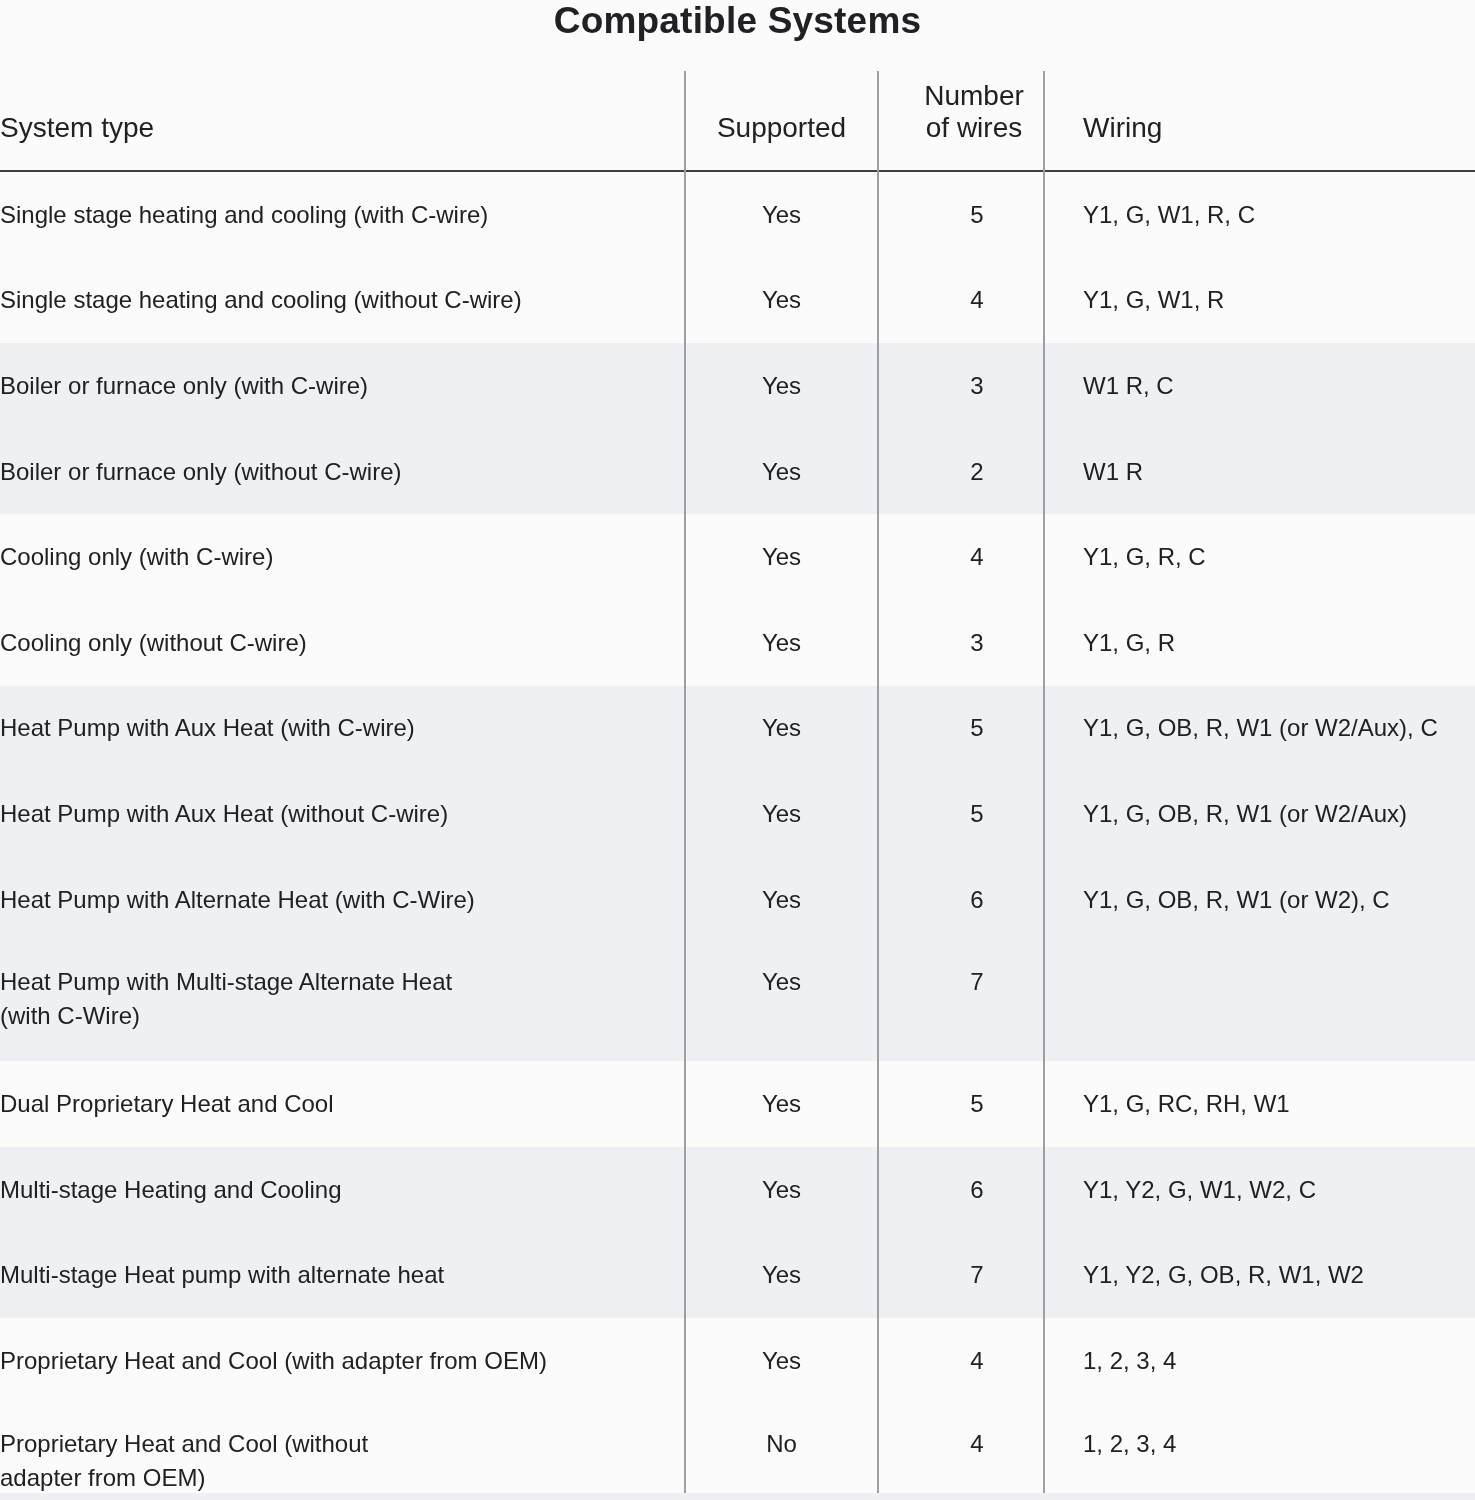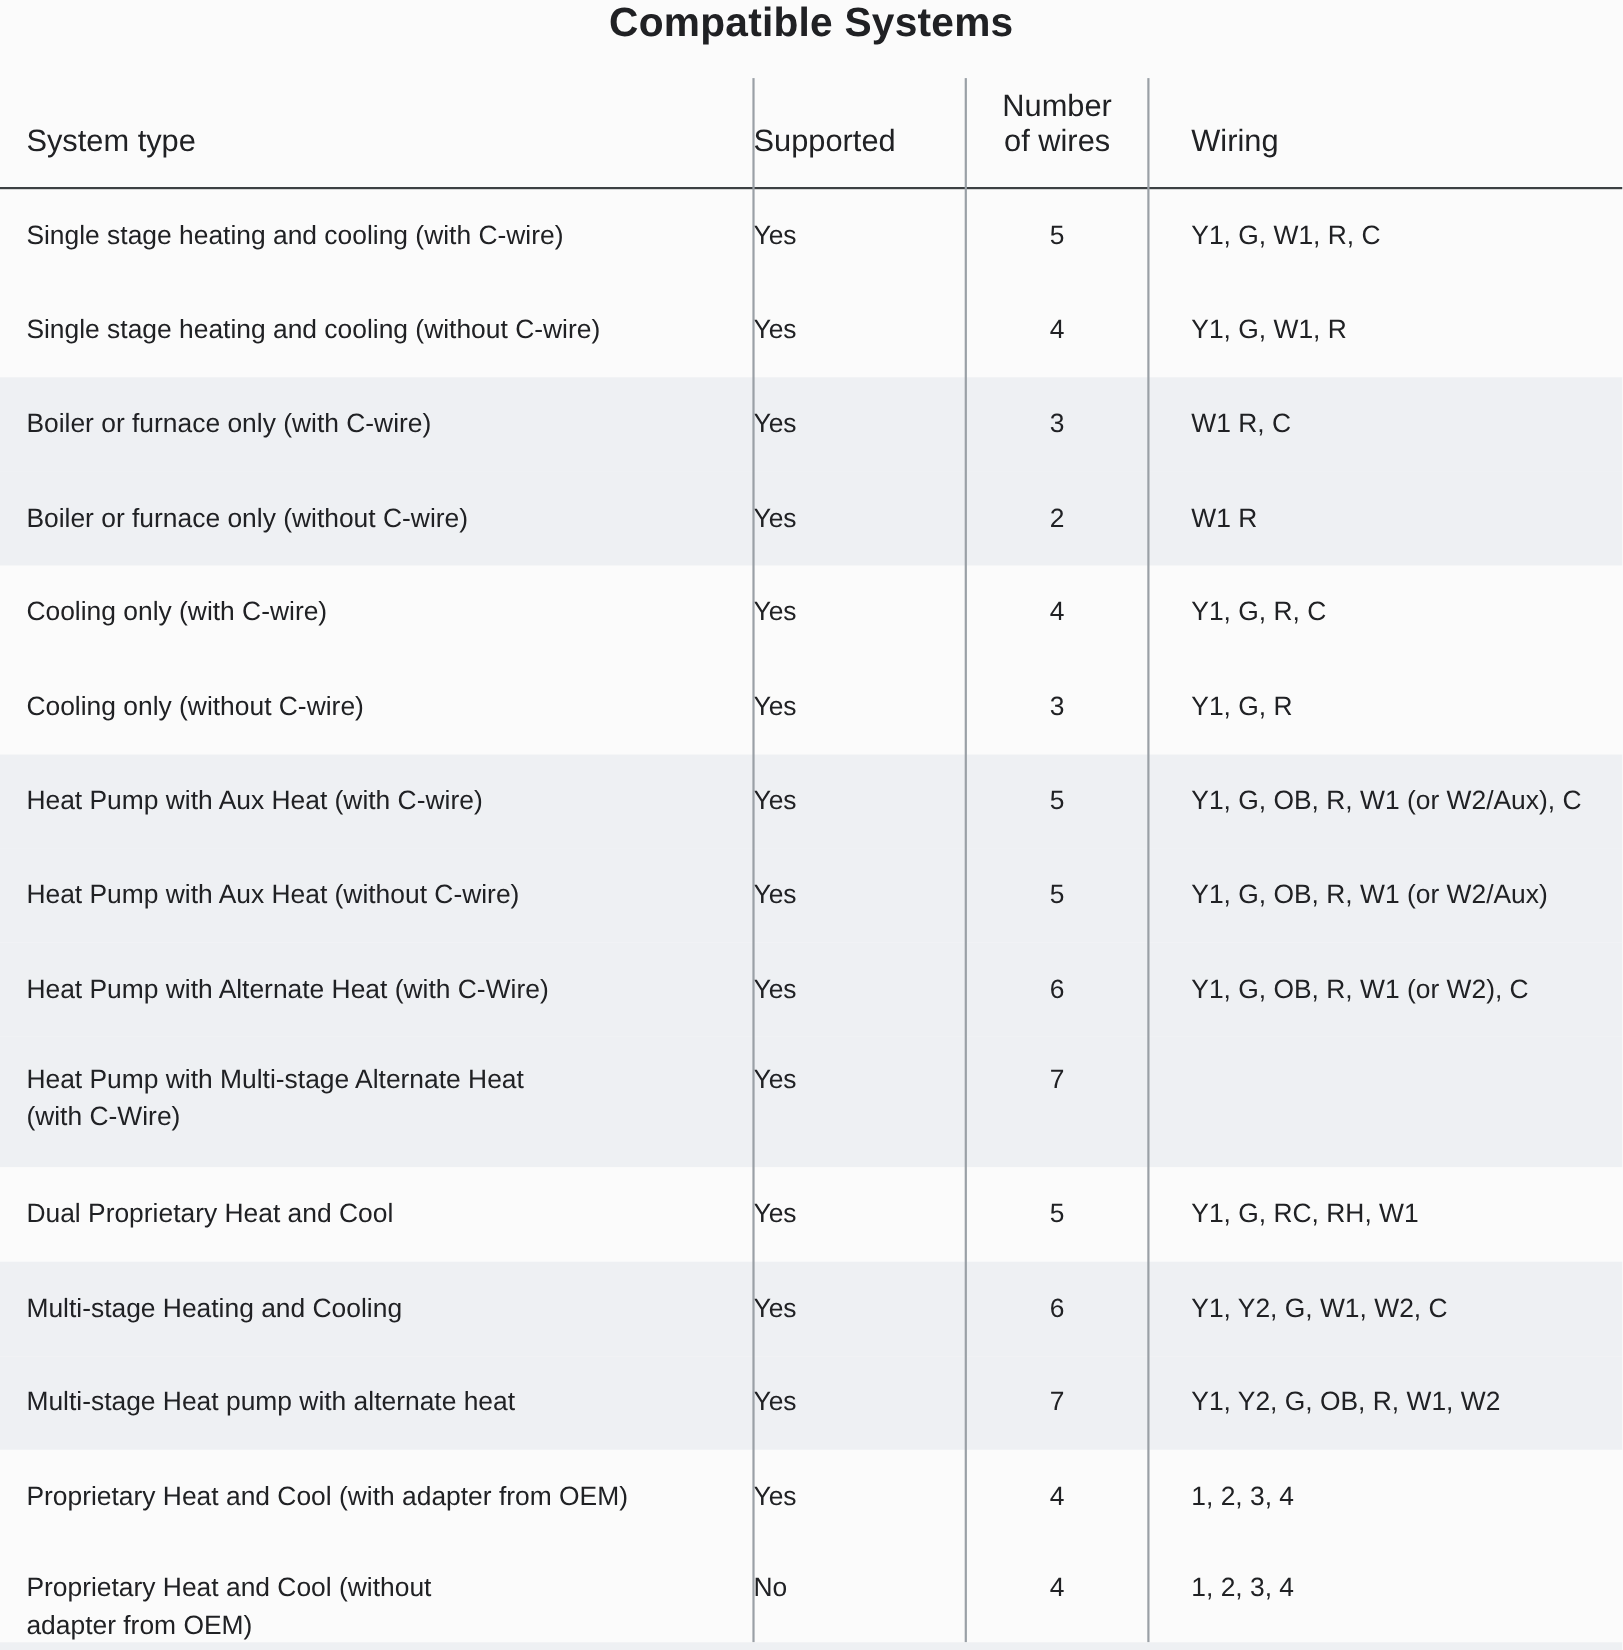--- a/index.html
+++ b/index.html
@@ -29,23 +29,23 @@
   .header {
     height: 100px;
     display: grid;
     grid-template-columns: 685px 193px 166px auto;
     align-items: end;
     border-bottom: 2px solid var(--header-border, #3c4043);
     font-size: 28px;
     line-height: 1.15;
   }
   .header .cell { padding-bottom: 26px; }
-  .c1 { padding-left: 24px; }
-  .c2 { }
-  .c3 { display: flex; justify-content: center; }
+  .c1 { }
+  .c2 { text-align: center; }
+  .c3 { display: flex; justify-content: flex-start; padding-left: 32px; }
   .c3 .wrapbox { width: 128px; text-align: center; }
   .c4 { padding-left: 39px; }
   .row {
     display: grid;
     grid-template-columns: 685px 193px 166px auto;
     align-items: center;
     height: 85.6px;
     font-size: 24px;
     line-height: 1.42;
   }

